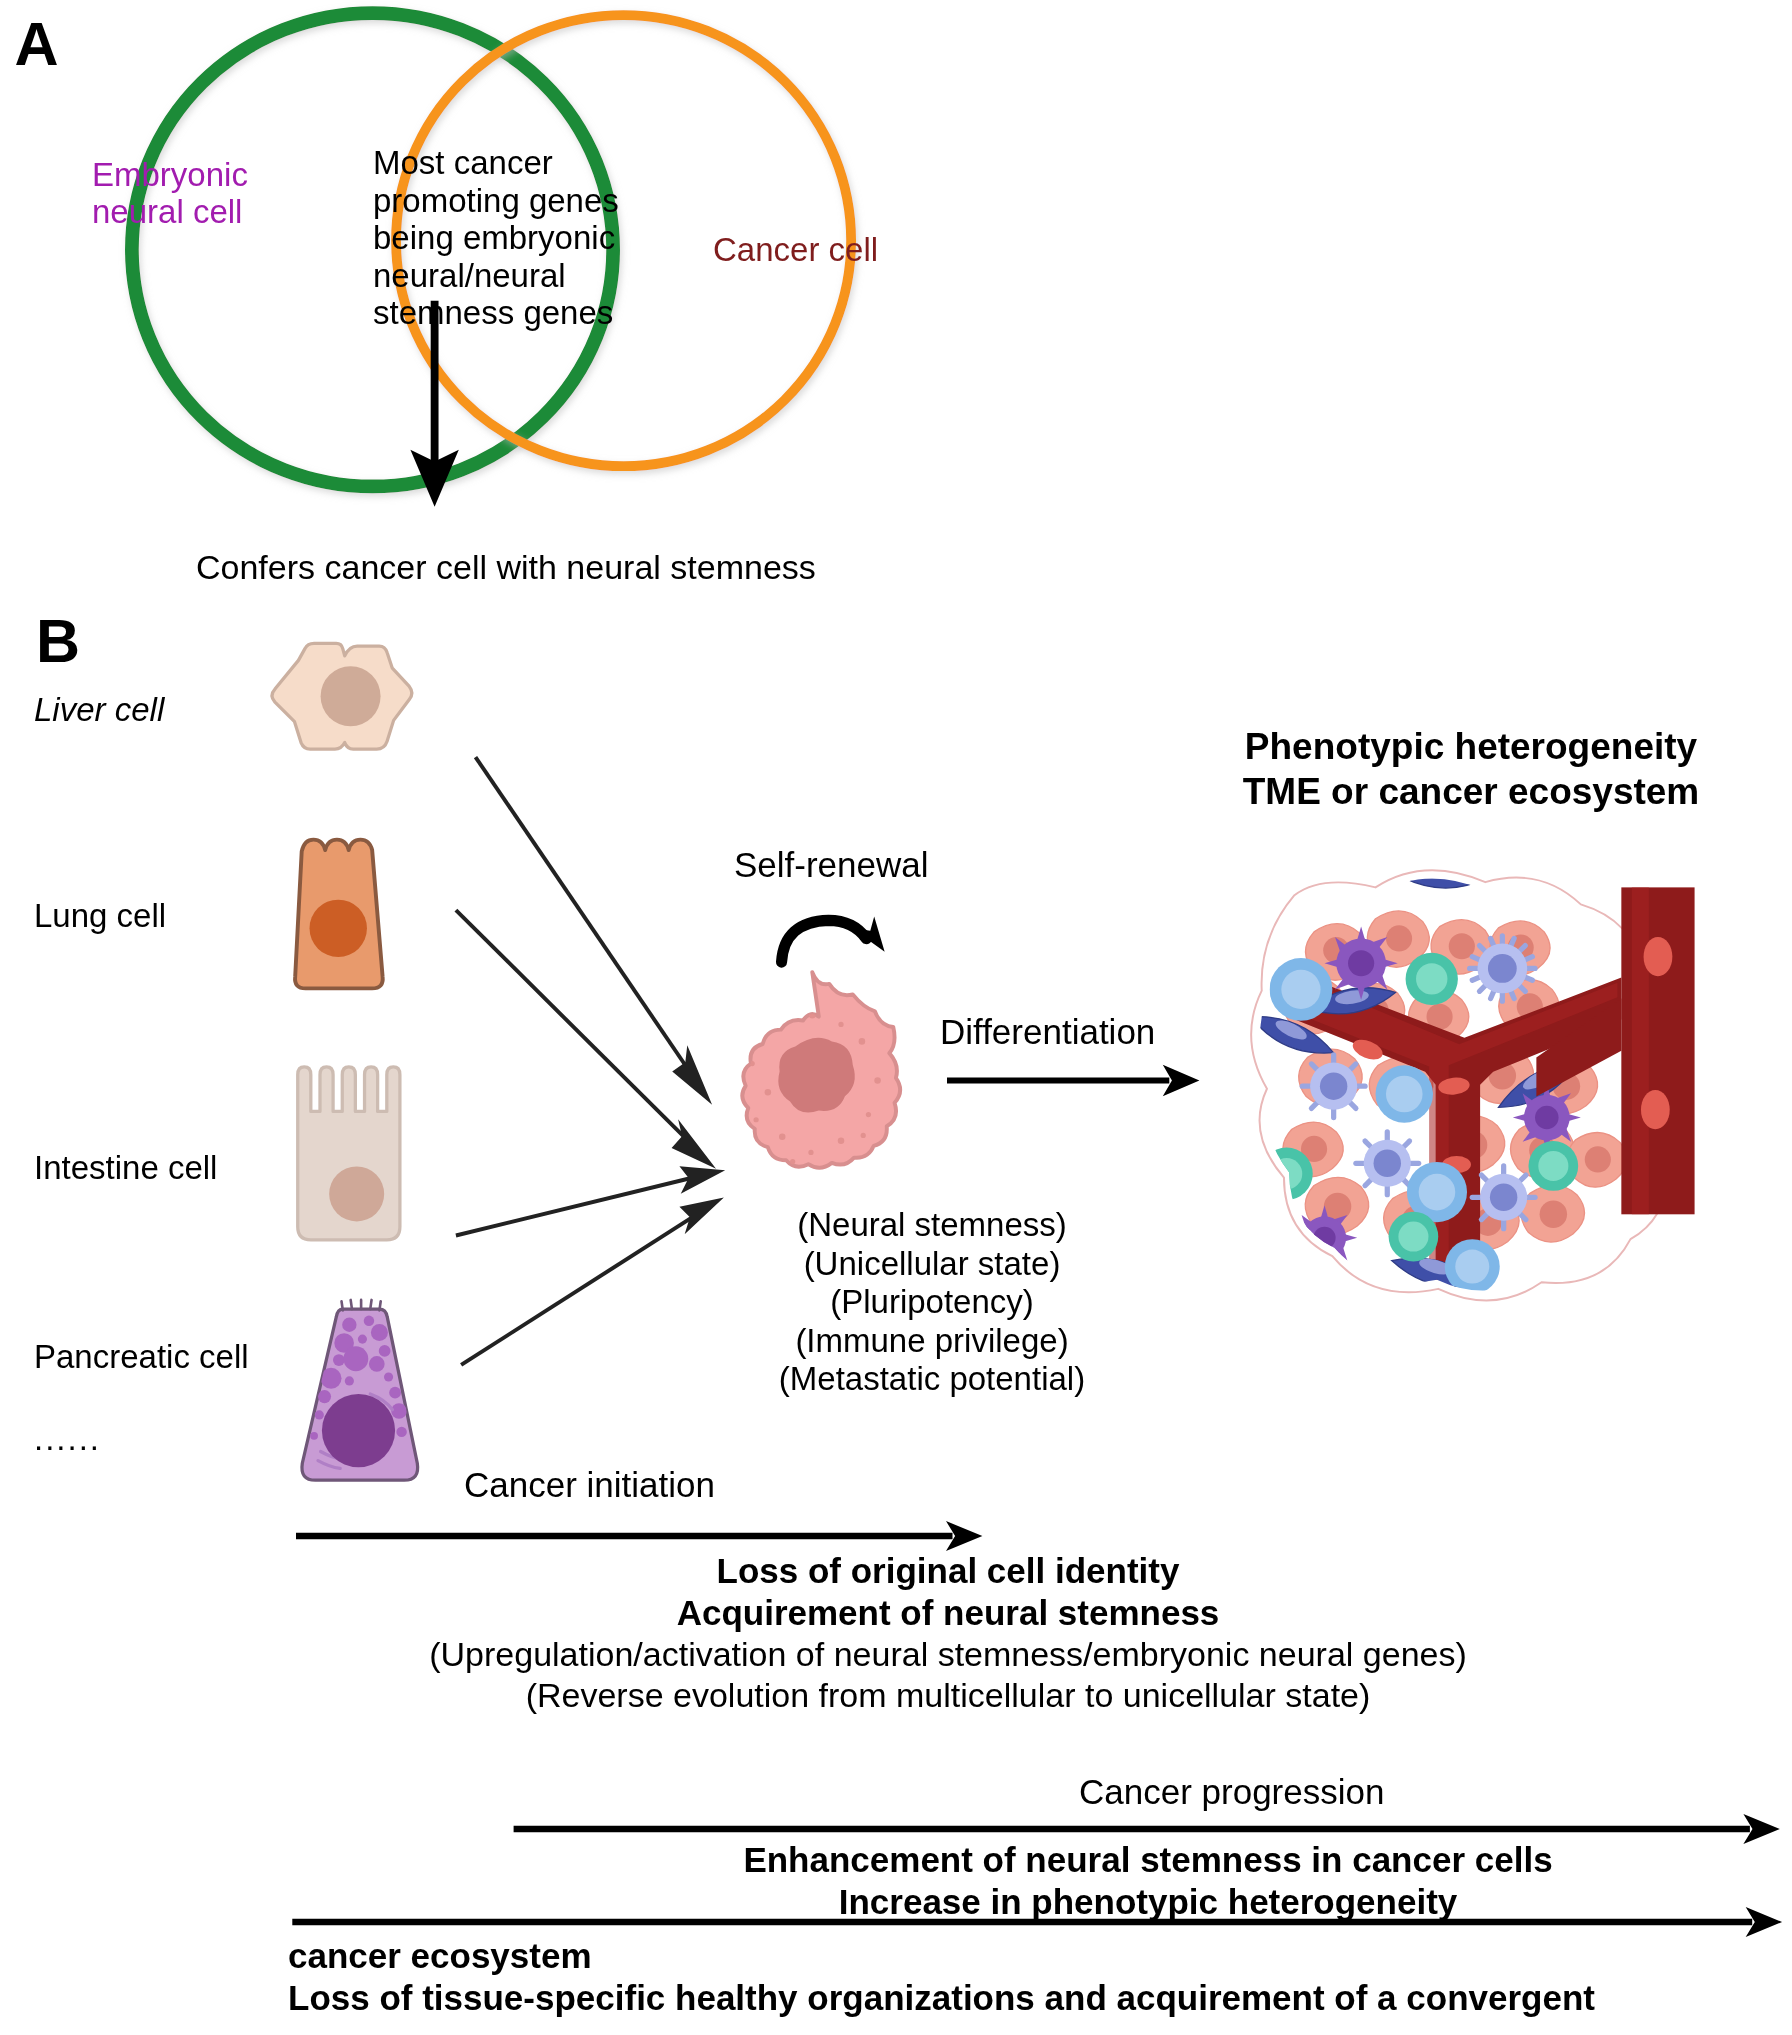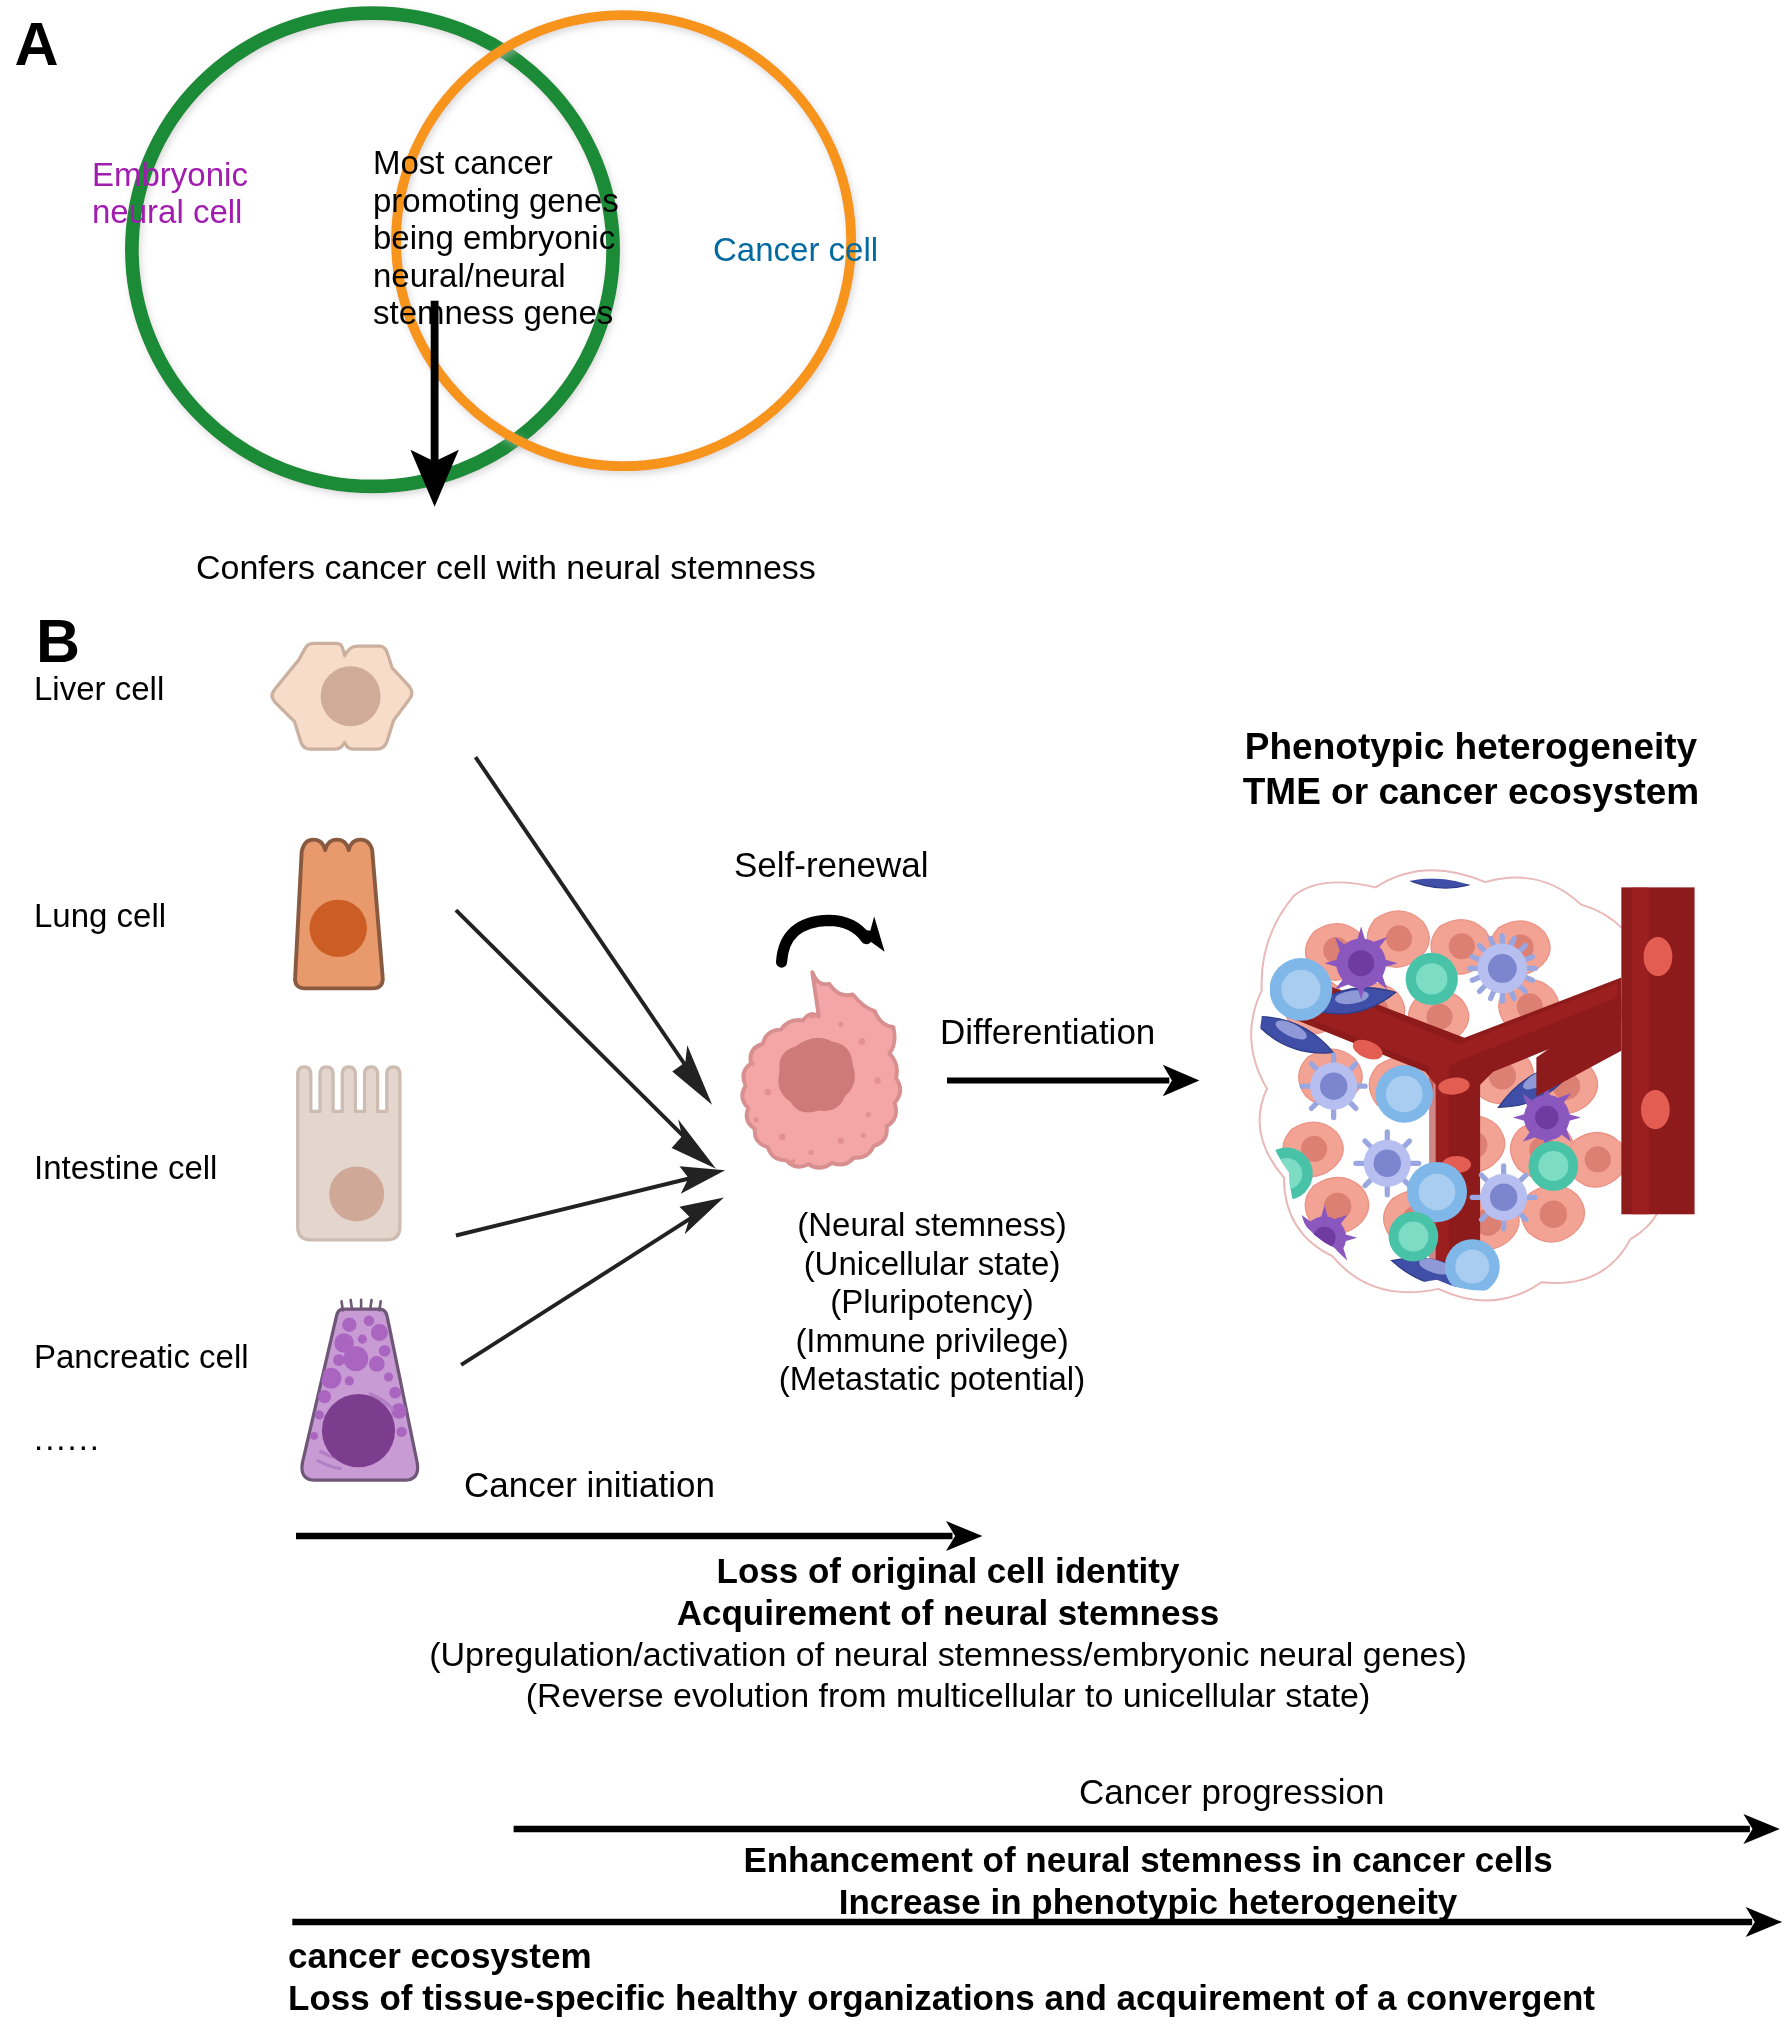--- a/index.html
+++ b/index.html
@@ -45,35 +45,35 @@
       <polygon points="565,775 528,688 565,706 602,688" fill="#000"></polygon>
     </g>
   </svg>
 </div>
 
 <div class="abs venn-label" style="left:92px;top:157px;width:203px;text-align:left;color:#a21caf;">
   <div>Embryonic</div>
   <div>neural cell</div>
 </div>
 
-<div class="abs venn-label nowrap" style="left:713px;top:232px;color:#0369a1;">Cancer cell</div>
+<div class="abs venn-label nowrap" style="left:713px;top:232px;color:#7f1d1d;">Cancer cell</div>
 
 <div class="abs center-text" style="left:373px;top:144px;width:307px;">
   <div>Most cancer</div>
   <div>promoting genes</div>
   <div>being embryonic</div>
   <div>neural/neural</div>
   <div>stemness genes</div>
 </div>
 
 <div class="abs caption nowrap" style="left:196px;top:549px;">Confers cancer cell with neural stemness</div>
 
 <div class="abs panel-letter" style="left:36px;top:611px;">B</div>
 
-<div class="abs cell-label nowrap" style="left:34px;top:672px;">Liver cell</div>
+<div class="abs cell-label nowrap" style="left:34px;top:693px;font-style:italic;">Liver cell</div>
 <div class="abs cell-label nowrap" style="left:34px;top:899px;">Lung cell</div>
 <div class="abs cell-label nowrap" style="left:34px;top:1151px;">Intestine cell</div>
 <div class="abs cell-label nowrap" style="left:34px;top:1340px;">Pancreatic cell</div>
 <div class="abs cell-label nowrap" style="left:34px;top:1422px;letter-spacing:2px;">......</div>
 
 <div class="abs" style="left:258px;top:634px;">
   <svg width="163" height="131" viewBox="0 0 250 200">
     <path d="M62 40 L72 22 Q76 14 86 14 L120 14 Q128 14 130 22 L133 33 Q140 18 152 18 L186 18 Q195 18 198 28 L206 52
              L232 80 Q240 90 232 100 L208 132 L198 164 Q194 176 182 176 L146 176 Q137 176 133 166
              Q128 176 118 176 L80 176 Q70 176 66 166 L56 134 L26 104 Q17 94 26 84 Z" fill="#f6dcc9" stroke="#cbb0a0" stroke-width="5" stroke-linejoin="round"></path>

